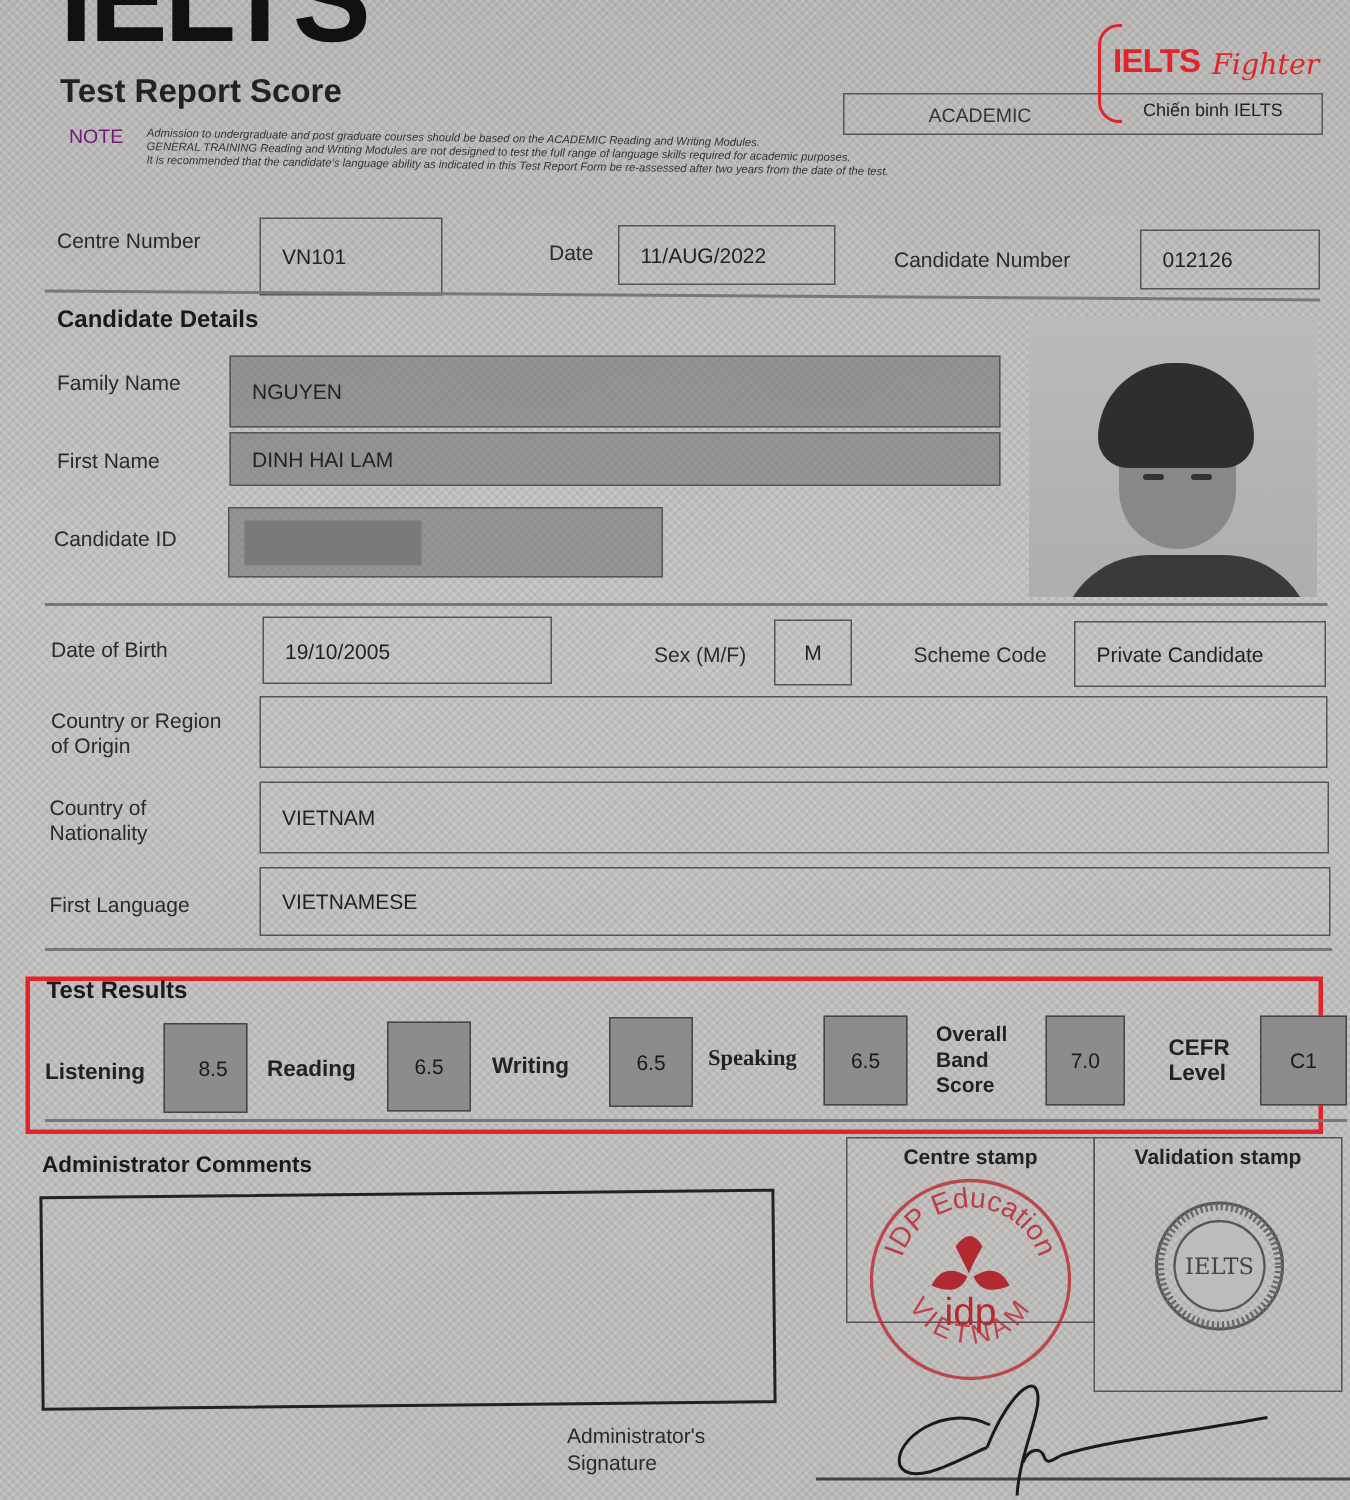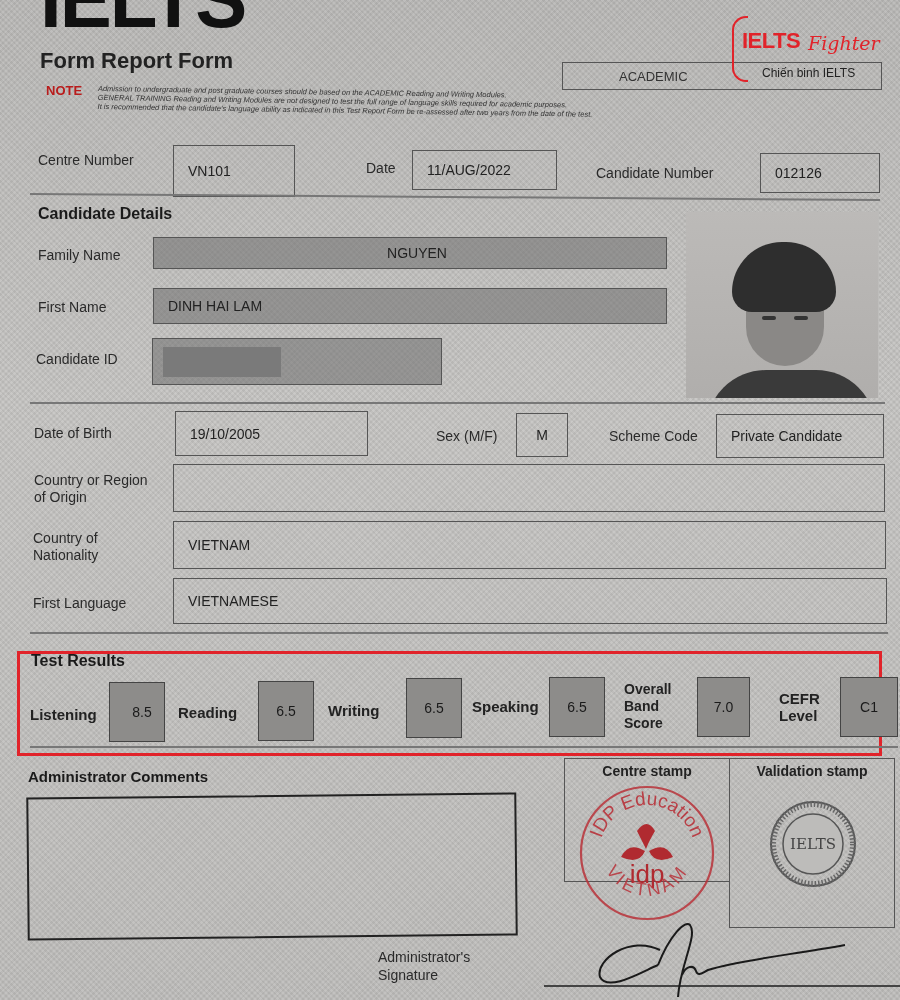--- a/index.html
+++ b/index.html
@@ -12,21 +12,21 @@
       repeating-linear-gradient(-45deg, rgba(255,255,255,0.05) 0 2px, rgba(0,0,0,0.03) 2px 4px),
       linear-gradient(180deg, #b8b7b5 0%, #c4c3c1 40%, #bdbcba 100%);
     position: relative;
   }
   .abs { position: absolute; }
   .logo-big {
     left: 40px; top: -40px; font-size: 78px; font-weight: 900; letter-spacing: -2px;
     color: #111; line-height: 1; transform: scaleY(1.05);
   }
   .form-title { left: 40px; top: 48px; font-size: 22px; font-weight: bold; color: #222; }
-  .note-label { left: 46px; top: 83px; font-size: 13px; font-weight: bold; color: #b91c1c; }
+  .note-label { left: 46px; top: 83px; font-size: 13px; font-weight: normal; color: #701a75; }
   .note-text {
     left: 98px; top: 84px; width: 710px; font-size: 7.5px; font-style: italic; line-height: 9px;
     color: #333; transform: rotate(0.9deg); transform-origin: left top;
   }
   .module-box {
     left: 562px; top: 62px; width: 320px; height: 28px; border: 1.5px solid #555;
     font-size: 13px; color: #333; padding: 6px 0 0 56px;
   }
   .brand {
     left: 728px; top: 14px; width: 170px; height: 70px;
@@ -78,21 +78,21 @@
     display: flex; align-items: center; justify-content: center; font-size: 14px; color: #1a1a1a;
   }
   .stamp-box { border: 1.5px solid #555; }
   .stamp-title { font-size: 14px; font-weight: bold; text-align: center; color: #222; padding-top: 4px; }
   .sig-line { height: 1.5px; background: #444; }
 </style>
 </head>
 <body>
 
 <div class="abs logo-big">IELTS</div>
-<div class="abs form-title">Form Report Form</div>
+<div class="abs form-title">Test Report Score</div>
 <div class="abs note-label">NOTE</div>
 <div class="abs note-text">
   <div>Admission to undergraduate and post graduate courses should be based on the ACADEMIC Reading and Writing Modules.</div>
   <div>GENERAL TRAINING Reading and Writing Modules are not designed to test the full range of language skills required for academic purposes.</div>
   <div>It is recommended that the candidate's language ability as indicated in this Test Report Form be re-assessed after two years from the date of the test.</div>
 </div>
 <div class="abs module-box">
   <span>ACADEMIC</span>
 </div>
 
@@ -113,21 +113,21 @@
 </div>
 <div class="abs label" style="left:596px;top:165px;">Candidate Number</div>
 <div class="abs field" style="left:760px;top:153px;width:120px;height:40px;">
   <span>012126</span>
 </div>
 <div class="abs hline" style="left:30px;top:196px;width:850px;transform:rotate(0.4deg);"></div>
 
 <div class="abs section-title" style="left:38px;top:205px;">Candidate Details</div>
 
 <div class="abs label" style="left:38px;top:247px;">Family Name</div>
-<div class="abs field shaded" style="left:153px;top:237px;width:514px;height:32px;justify-content:center;">
+<div class="abs field shaded" style="left:153px;top:237px;width:514px;height:48px;">
   <span>NGUYEN</span>
 </div>
 
 <div class="abs label" style="left:38px;top:299px;">First Name</div>
 <div class="abs field shaded" style="left:153px;top:288px;width:514px;height:36px;">
   <span>DINH HAI LAM</span>
 </div>
 
 <div class="abs label" style="left:36px;top:351px;">Candidate ID</div>
 <div class="abs field shaded" style="left:152px;top:338px;width:290px;height:47px;">
@@ -190,21 +190,21 @@
 <div class="abs score-label" style="left:178px;top:704px;">Reading</div>
 <div class="abs score-box" style="left:258px;top:681px;">
   <span>6.5</span>
 </div>
 
 <div class="abs score-label" style="left:328px;top:702px;">Writing</div>
 <div class="abs score-box" style="left:406px;top:678px;">
   <span>6.5</span>
 </div>
 
-<div class="abs score-label" style="left:472px;top:698px;">Speaking</div>
+<div class="abs score-label" style="left:472px;top:698px;font-family:Liberation Serif, serif;">Speaking</div>
 <div class="abs score-box" style="left:549px;top:677px;">
   <span>6.5</span>
 </div>
 
 <div class="abs score-label" style="left:624px;top:681px;line-height:17px;font-size:14px;">
   <div>Overall</div>
   <div>Band</div>
   <div>Score</div>
 </div>
 <div class="abs score-box" style="left:697px;top:677px;width:53px;">

